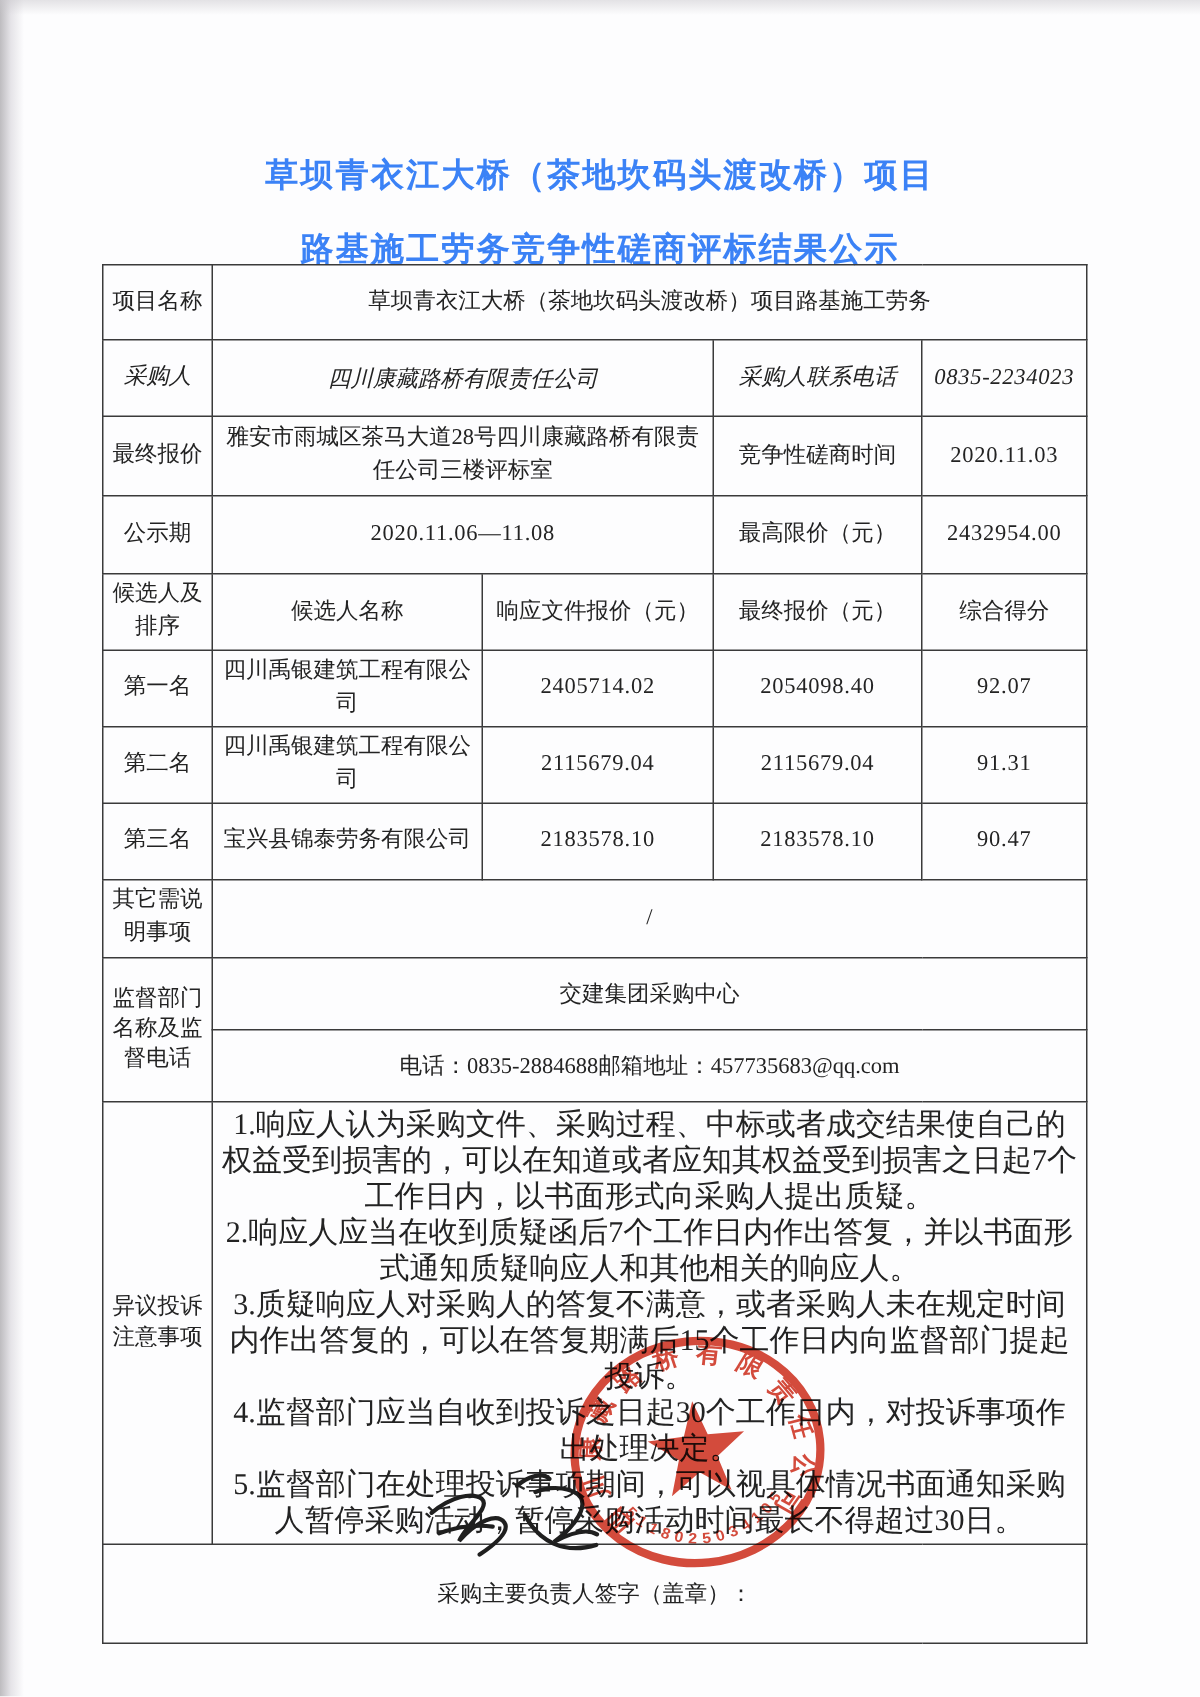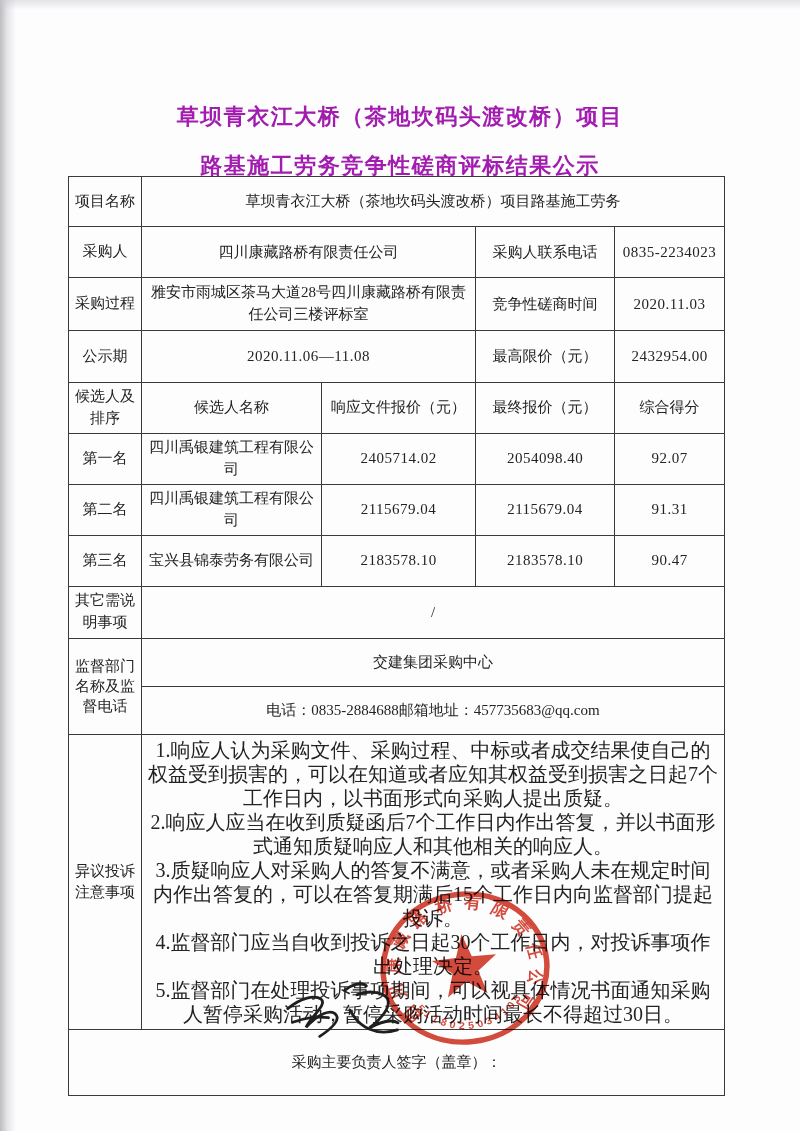--- a/index.html
+++ b/index.html
@@ -17,40 +17,40 @@
     background:linear-gradient(to right, #a8a6aa, #dddbe0 45%, rgba(255,255,255,0));
     opacity:.75;
   }
   .scan-edge-top {
     position:absolute; left:0; top:0; width:800px; height:10px;
     background:linear-gradient(to bottom, #c9c7cc, rgba(255,255,255,0));
     opacity:.5;
   }
   .title { position:absolute; left:40px; width:720px; text-align:center;
     font-family:"Liberation Sans", sans-serif;
-    font-weight:bold; font-size:22px; letter-spacing:1.5px; color:#a21caf; }
+    font-weight:bold; font-size:22px; letter-spacing:1.5px; color:#3b82f6; }
   .title-1 { top:102px; }
   .title-2 { top:151px; }
 
   .table-wrap { position:absolute; left:68px; top:176px; width:656px; }
   table.results {
     width:656px; table-layout:fixed; border-collapse:collapse;
     font-size:15px; color:#232323;
   }
   table.results td {
     border:1.6px solid #3a3a3a;
     text-align:center; vertical-align:middle;
     padding:3px 5px;
     overflow:hidden;
   }
   td.lbl { line-height:1.35; }
   td.left { text-align:left; padding-left:8px; line-height:1.45; }
   td.num { letter-spacing:.5px; }
   tr.r-projname { height:50px; }
-  tr.r-purchaser { height:51px; }
+  tr.r-purchaser { height:51px;font-style:italic; }
   tr.r-venue { height:53px; }
   tr.r-period { height:52px; }
   tr.r-candhead { height:48px; }
   tr.r-cand { height:51px; }
   tr.r-other { height:52px; }
   tr.r-sup { height:48px; }
   tr.r-notice { height:228px; }
   tr.r-sign { height:66px;padding-left:44px; }
   td.notice-cell { text-align:left; vertical-align:middle; padding:6px 8px; }
   .notice-line { font-size:20px; line-height:24px; }
@@ -82,21 +82,21 @@
       <td class="lbl left">项目名称</td>
       <td class="left" colspan="4">草坝青衣江大桥（茶地坎码头渡改桥）项目路基施工劳务</td>
     </tr>
     <tr class="r-purchaser">
       <td class="lbl left">采购人</td>
       <td colspan="2">四川康藏路桥有限责任公司</td>
       <td class="lbl">采购人联系电话</td>
       <td class="num">0835-2234023</td>
     </tr>
     <tr class="r-venue">
-      <td class="lbl left">采购过程</td>
+      <td class="lbl left">最终报价</td>
       <td class="left" colspan="2">雅安市雨城区茶马大道28号四川康藏路桥有限责任公司三楼评标室</td>
       <td class="lbl">竞争性磋商时间</td>
       <td class="num">2020.11.03</td>
     </tr>
     <tr class="r-period">
       <td class="lbl left">公示期</td>
       <td colspan="2" class="num">2020.11.06—11.08</td>
       <td class="lbl">最高限价（元）</td>
       <td class="num">2432954.00</td>
     </tr>

